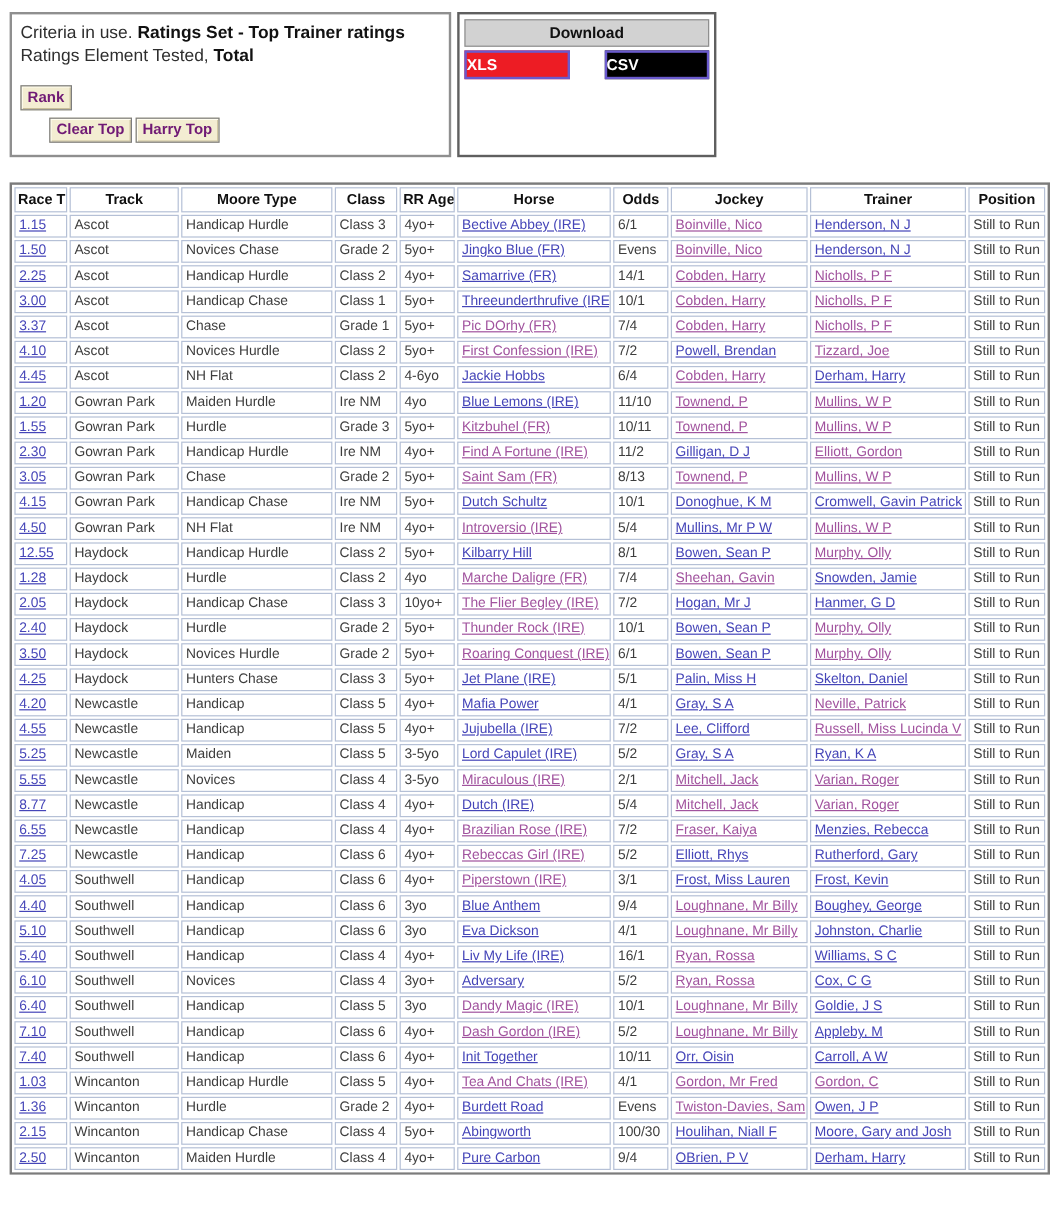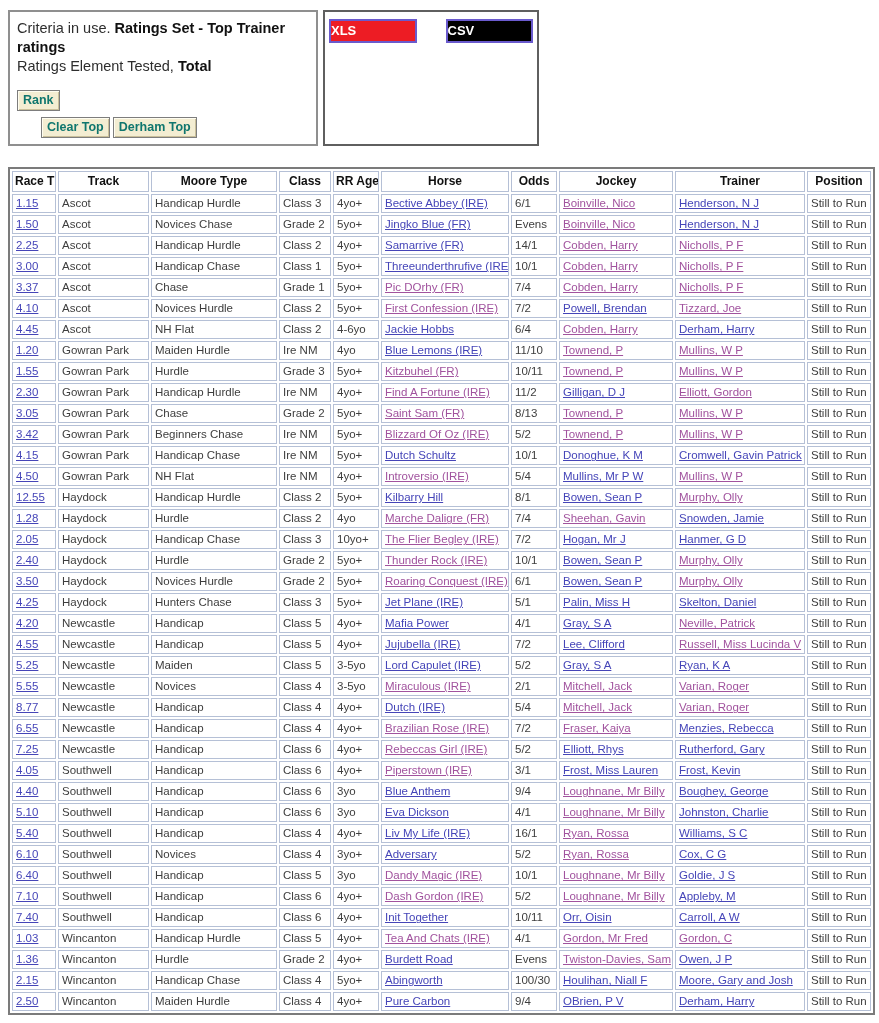--- a/index.html
+++ b/index.html
@@ -2,34 +2,34 @@
 <html style="--link-blue: #4545b8; --link-visited: #a1539e; --dl-btn-border: #6a5acd; --dl-header-bg: #d2d2d2;"><head>
 <meta charset="utf-8">
 <style>
   * { margin: 0; padding: 0; box-sizing: border-box; }
   html,body { background: #ffffff; font-family: "Liberation Sans", sans-serif; }
   body { width: 879px; }
 
   
   .top-area { display: flex; align-items: stretch; margin: 10px 0 0 8px; }
   .criteria-box {
-    width: 310px; min-height: 121px;
+    width: 368px; min-height: 121px;
     border: 2px solid #8f8f8f;
     padding: 7px 6px 6px 7px;
     background: #fff;
   }
   .criteria-line { font-size: 14.5px; color: #2e2e2e; line-height: 1.32; }
   .criteria-line b { color: #111; }
   .btn {
     display: inline-block;
     background: #f3edd2;
     border: 1px solid #7d7d7d;
     box-shadow: inset 1px 1px 0 #fffdf0, inset -1px -1px 0 #c9bf9a;
     font-family: "Liberation Sans", sans-serif;
-    font-size: 12.5px; font-weight: bold; color: #0f766e;
+    font-size: 12.5px; font-weight: bold; color: #701a75;
     padding: 2px 5px 3px 5px;
     cursor: pointer;
   }
   .rank-row { margin-top: 14px; }
   .clear-row { margin-top: 6px; display: flex; gap: 3px; padding-left: 24px; }
 
   .download-box {
     width: 216px; min-height: 121px;
     border: 2px solid #5f5f5f;
     margin-left: 5px;
@@ -87,25 +87,26 @@
 
 <div class="top-area">
   <div class="criteria-box">
     <div class="criteria-line"><span>Criteria in use. </span><b>Ratings Set - Top Trainer ratings</b></div>
     <div class="criteria-line"><span>Ratings Element Tested, </span><b>Total</b></div>
     <div class="rank-row">
       <button class="btn">Rank</button>
     </div>
     <div class="clear-row">
       <button class="btn">Clear Top</button>
-      <button class="btn">Derham Top</button>
+      <button class="btn">Harry Top</button>
     </div>
   </div>
 
   <div class="download-box">
+    <div class="download-header">Download</div>
     <div class="download-buttons">
       <div class="dl-btn" id="xls-btn" style="background: rgb(237, 28, 36);">XLS</div>
       <div class="dl-btn" id="csv-btn" style="background: rgb(0, 0, 0); margin-left: 25px;">CSV</div>
     </div>
   </div>
 </div>
 
 <table class="races-table">
   <colgroup>
     <col style="width:44px">
@@ -270,32 +271,20 @@
     <td>Chase</td>
     <td>Grade 2</td>
     <td>5yo+</td>
     <td><a class="cell-link lnk-v">Saint Sam (FR)</a></td>
     <td>8/13</td>
     <td><a class="cell-link lnk-v">Townend, P</a></td>
     <td><a class="cell-link lnk-v">Mullins, W P</a></td>
     <td>Still to Run</td>
   </tr>
 
-  <tr>
-    <td><a class="cell-link lnk-b">3.42</a></td>
-    <td>Gowran Park</td>
-    <td>Beginners Chase</td>
-    <td>Ire NM</td>
-    <td>5yo+</td>
-    <td><a class="cell-link lnk-v">Blizzard Of Oz (IRE)</a></td>
-    <td>5/2</td>
-    <td><a class="cell-link lnk-v">Townend, P</a></td>
-    <td><a class="cell-link lnk-v">Mullins, W P</a></td>
-    <td>Still to Run</td>
-  </tr>
 
   <tr>
     <td><a class="cell-link lnk-b">4.15</a></td>
     <td>Gowran Park</td>
     <td>Handicap Chase</td>
     <td>Ire NM</td>
     <td>5yo+</td>
     <td><a class="cell-link lnk-b">Dutch Schultz</a></td>
     <td>10/1</td>
     <td><a class="cell-link lnk-b">Donoghue, K M</a></td>

